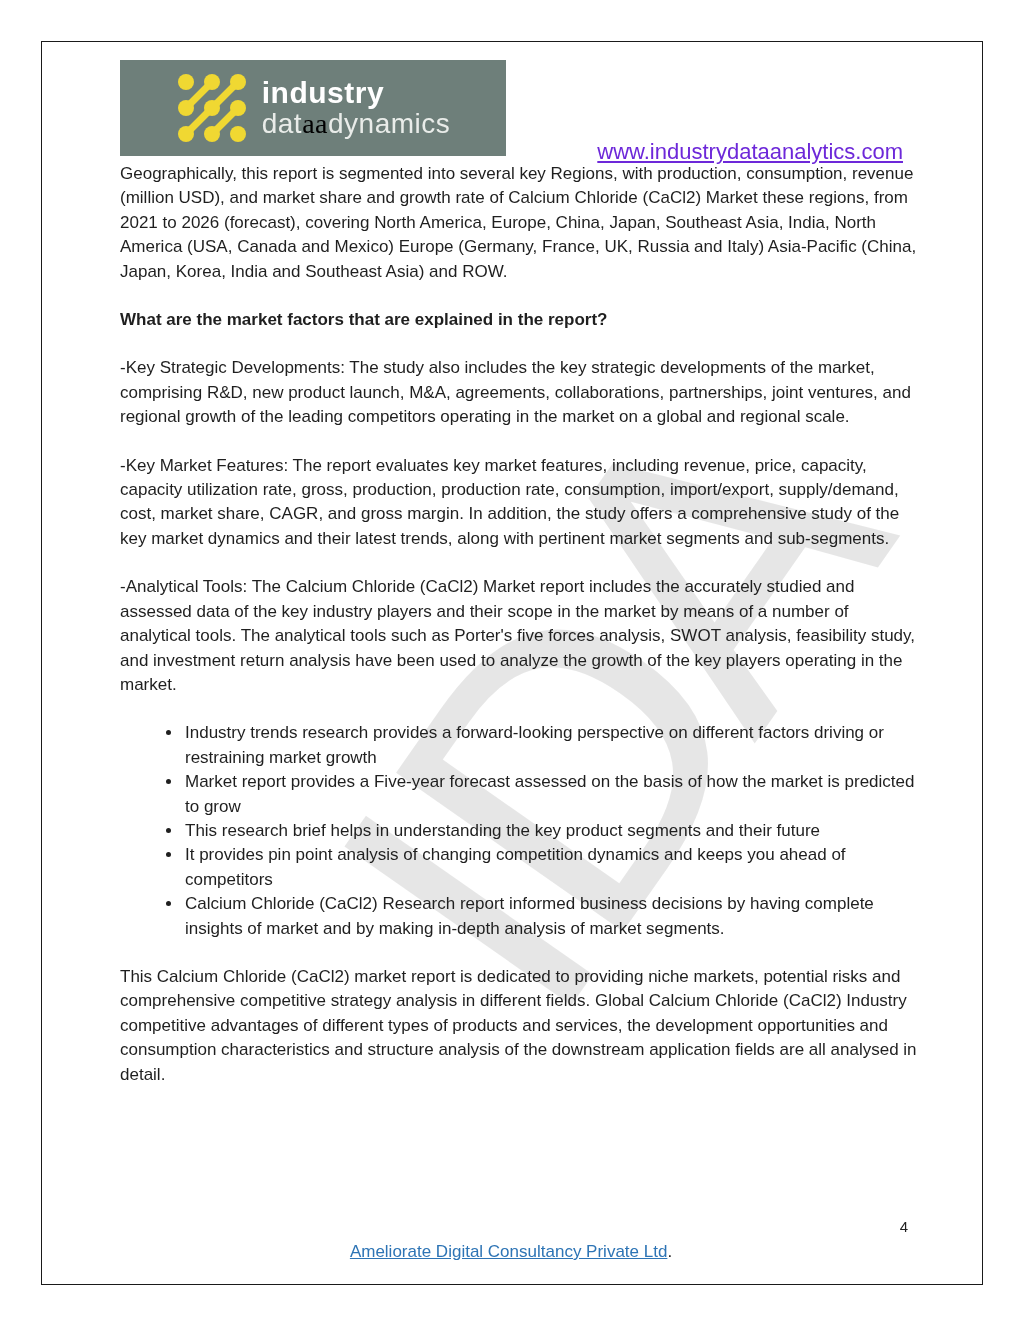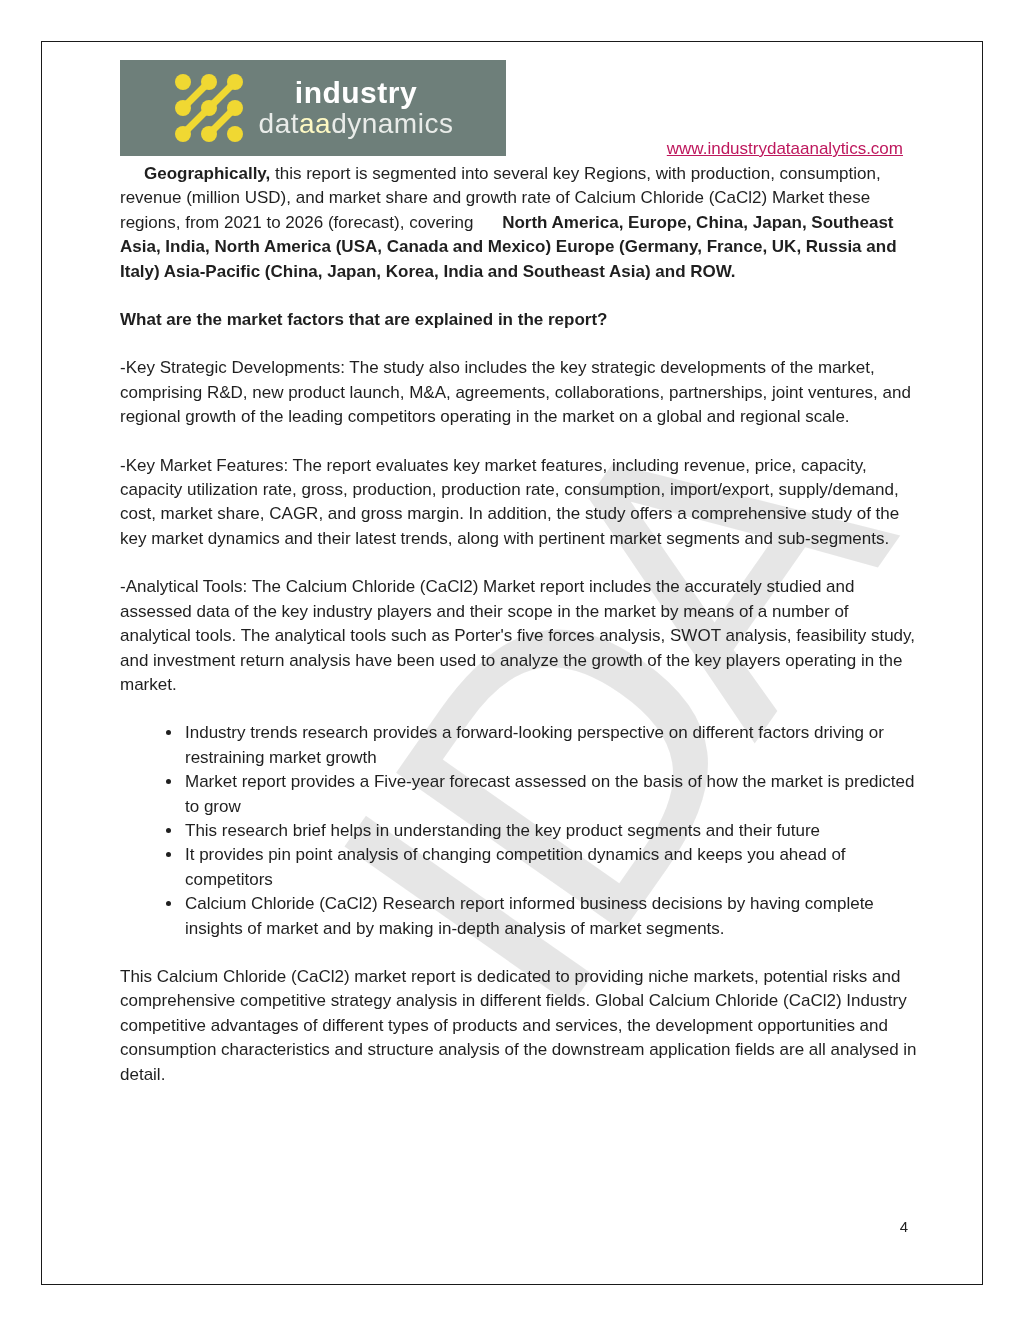--- a/index.html
+++ b/index.html
@@ -47,58 +47,58 @@
     top: 60px;
     width: 386px;
     height: 96px;
     background: #6e7f7a;
     display: flex;
     align-items: center;
     justify-content: center;
     gap: 14px;
     z-index: 2;
   }
-  .logo-text { line-height: 1; text-align: center; }
+  .logo-text { line-height: 1; }
   .logo-line1 {
     color: #ffffff;
     font-weight: bold;
     font-size: 30px;
     letter-spacing: 0.5px;
   }
   .logo-line2 {
     color: #e9ece9;
     font-weight: 300;
     font-size: 28px;
     letter-spacing: 0.5px;
     margin-top: 2px;
   }
-  .logo-line2 .yellow { color: #fef9c3; }
+  .logo-line2 .yellow { color: #000000; font-family: Liberation Serif, serif; }
   .site-link {
     position: absolute;
     top: 139px;
     right: 121px;
-    font-size: 17px;
-    color: #be185d;
+    font-size: 22px;
+    color: #6d28d9;
     text-decoration: underline;
     z-index: 2;
     cursor: pointer;
   }
   .content {
     position: absolute;
     left: 120px;
     top: 162px;
     width: 802px;
     font-size: 17px;
     line-height: 24.4px;
     color: #1f1f1f;
     z-index: 2;
   }
   .content p { margin: 0 0 24px 0; }
   .content p.heading { font-weight: bold; }
-  .content b { font-weight: bold; margin-left: 24px; }
+  .content b { font-weight: normal; }
   .content ul {
     margin: 8px 0 24px 0;
     padding-left: 63px;
     list-style: disc outside;
   }
   .content li { margin: 0; padding-left: 2px; }
   .page-number {
     position: absolute;
     left: 868px;
     top: 1218px;
@@ -181,14 +181,15 @@
       <li>It provides pin point analysis of changing competition dynamics and keeps you ahead of competitors</li>
       <li>Calcium Chloride (CaCl2) Research report informed business decisions by having complete insights of market and by making in-depth analysis of market segments.</li>
     </ul>
 
     <p>This Calcium Chloride (CaCl2) market report is dedicated to providing niche markets, potential risks and comprehensive competitive strategy analysis in different fields. Global Calcium Chloride (CaCl2) Industry competitive advantages of different types of products and services, the development opportunities and consumption characteristics and structure analysis of the downstream application fields are all analysed in detail.</p>
 
   </div>
 
   <div class="page-number">4</div>
 
+  <div class="footer"><a class="footer-link">Ameliorate Digital Consultancy Private Ltd</a><span>.</span></div>
 
 </div>
 
 </body></html>

